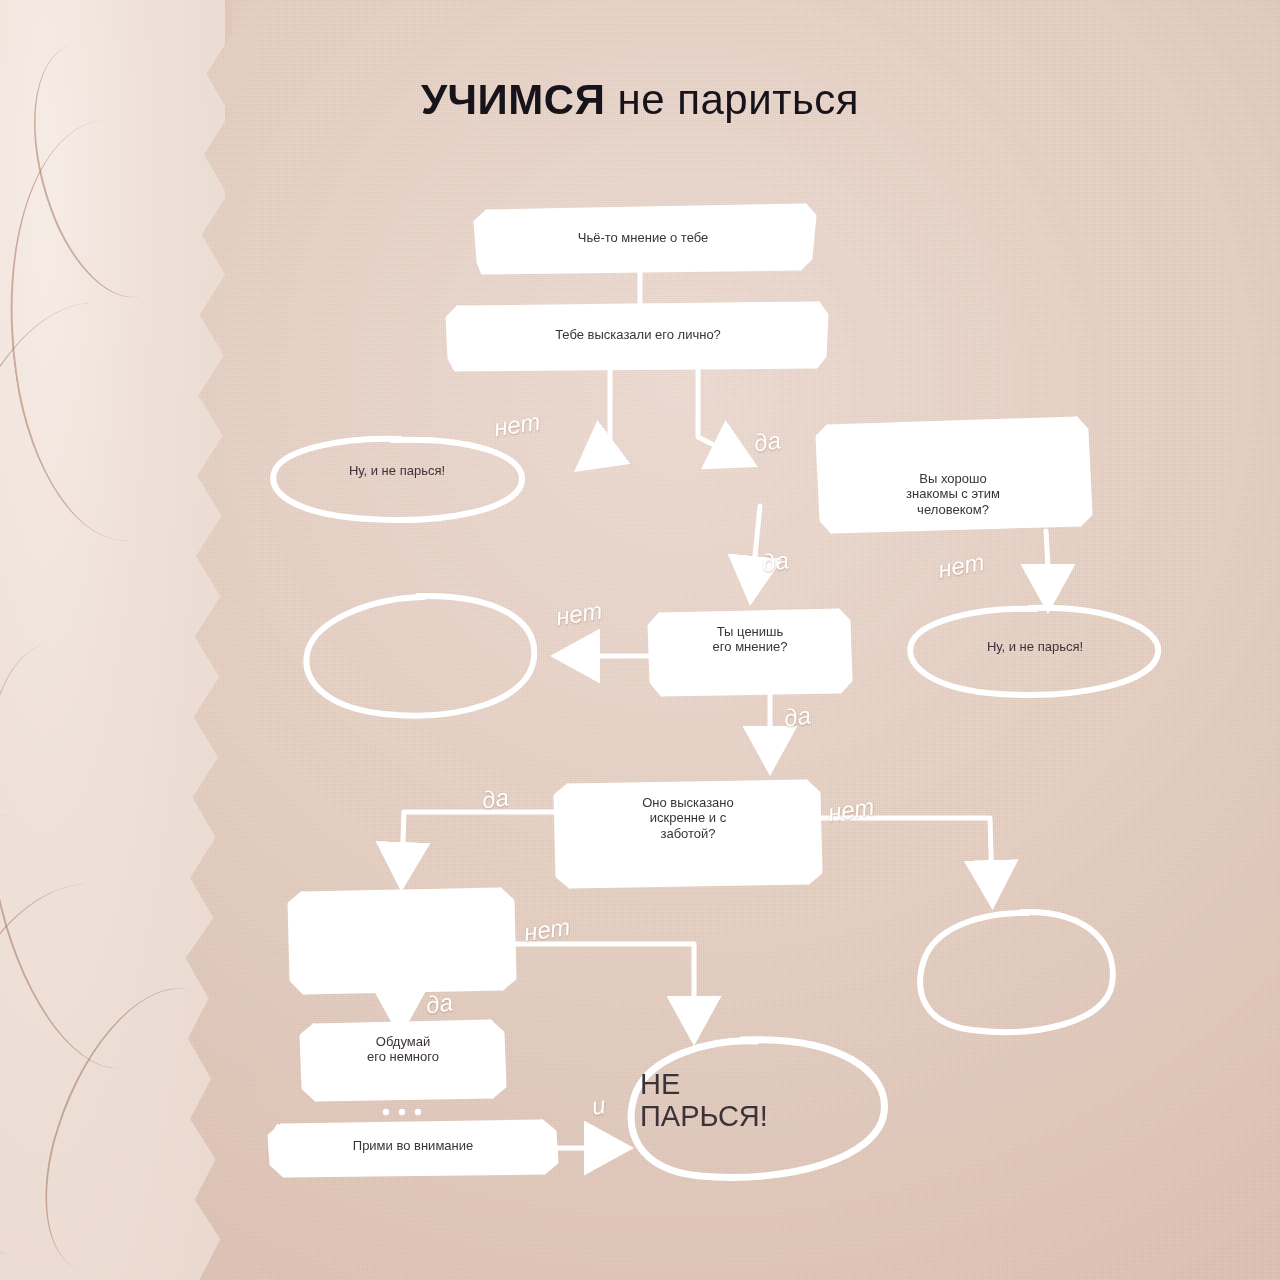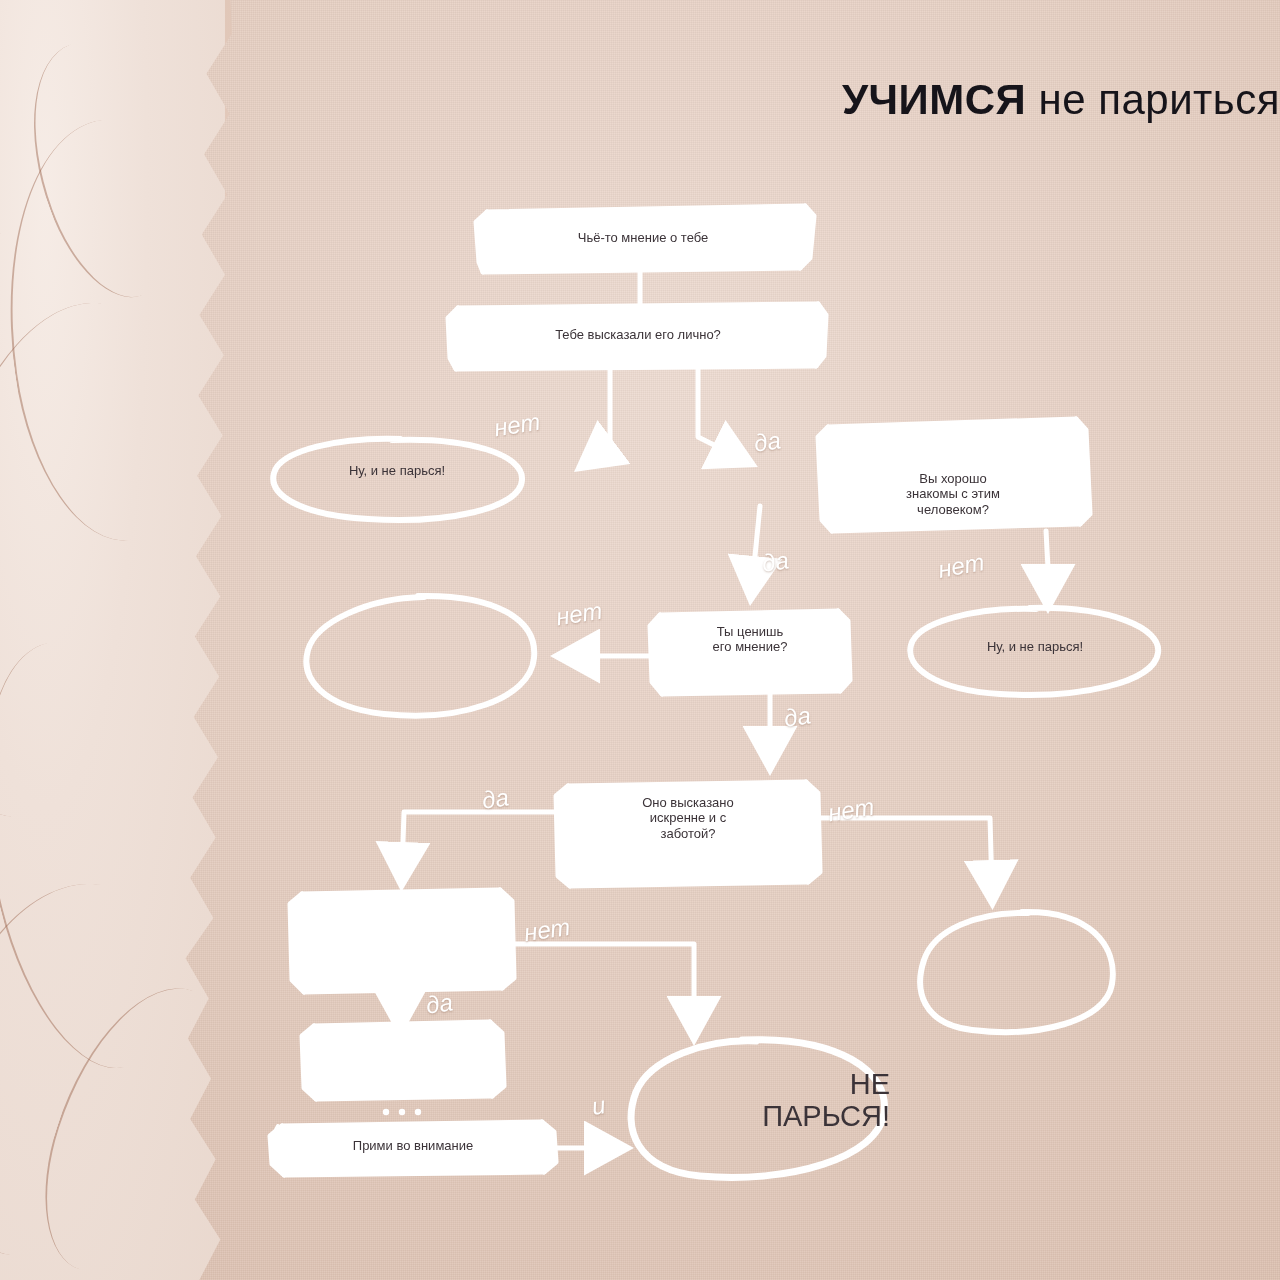--- a/index.html
+++ b/index.html
@@ -63,21 +63,21 @@
       repeating-linear-gradient(90deg, rgba(255,255,255,.05) 0 1px, rgba(0,0,0,.025) 1px 2px);
     opacity: .85;
     pointer-events: none;
   }
 
   
   #title {
     position: absolute;
     left: 0; right: 0;
     top: 76px;
-    text-align: right;
+    text-align: center;
     font-size: 42px;
     color: #16141a;
     letter-spacing: .5px;
   }
   #title .bold { font-weight: bold; }
 
   
   #flow {
     position: absolute;
     left: 0; top: 0;
@@ -96,21 +96,21 @@
     position: absolute;
     color: #ffffff;
     font-style: italic;
     font-size: 24px;
     text-shadow: 0 1px 2px rgba(120, 80, 60, .35);
     pointer-events: none;
   }
   .final-label {
     position: absolute;
     color: #3b3338;
-    text-align: right;
+    text-align: left;
     font-size: 29px;
     line-height: 1.12;
     pointer-events: none;
   }
 </style>
 </head>
 <body>
 
 <div id="stage">
 
@@ -259,20 +259,24 @@
 
 
   <div class="node-label" style="left:570px; top:795px; width:236px;">
     <div>Оно высказано</div>
     <div>искренне и с</div>
     <div>заботой?</div>
   </div>
 
 
 
+  <div class="node-label" style="left:314px; top:1034px; width:178px;">
+    <div>Обдумай</div>
+    <div>его немного</div>
+  </div>
 
   <div class="node-label" style="left:284px; top:1138px; width:258px;">Прими во внимание</div>
 
   <div class="final-label" style="left:640px; top:1068px; width:250px;">
     <div>НЕ</div>
     <div>ПАРЬСЯ!</div>
   </div>
 
   <div class="edge-label" style="left:494px; top:411px; transform:rotate(-9deg);">нет</div>
   <div class="edge-label" style="left:754px; top:428px; transform:rotate(-8deg);">да</div>

